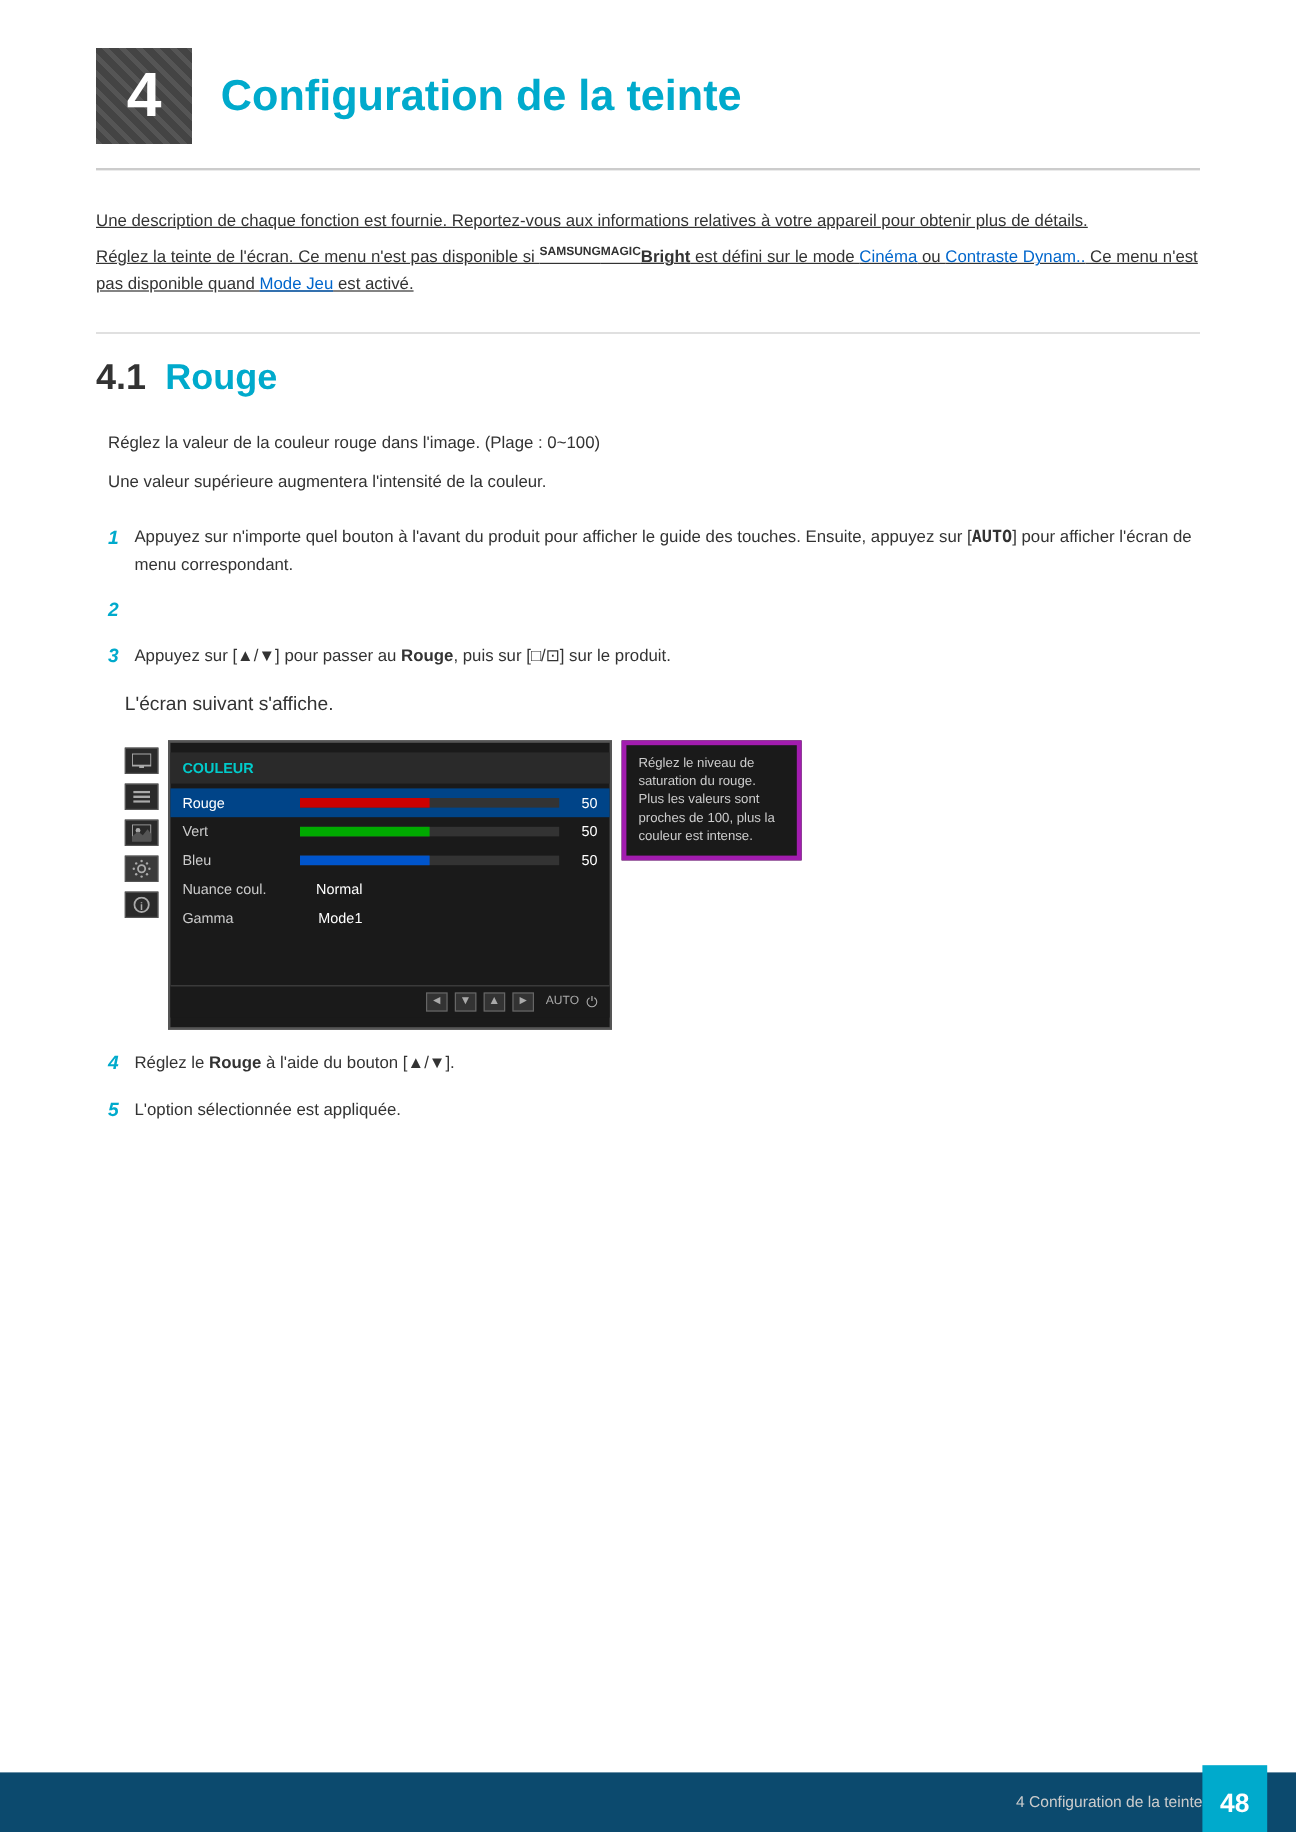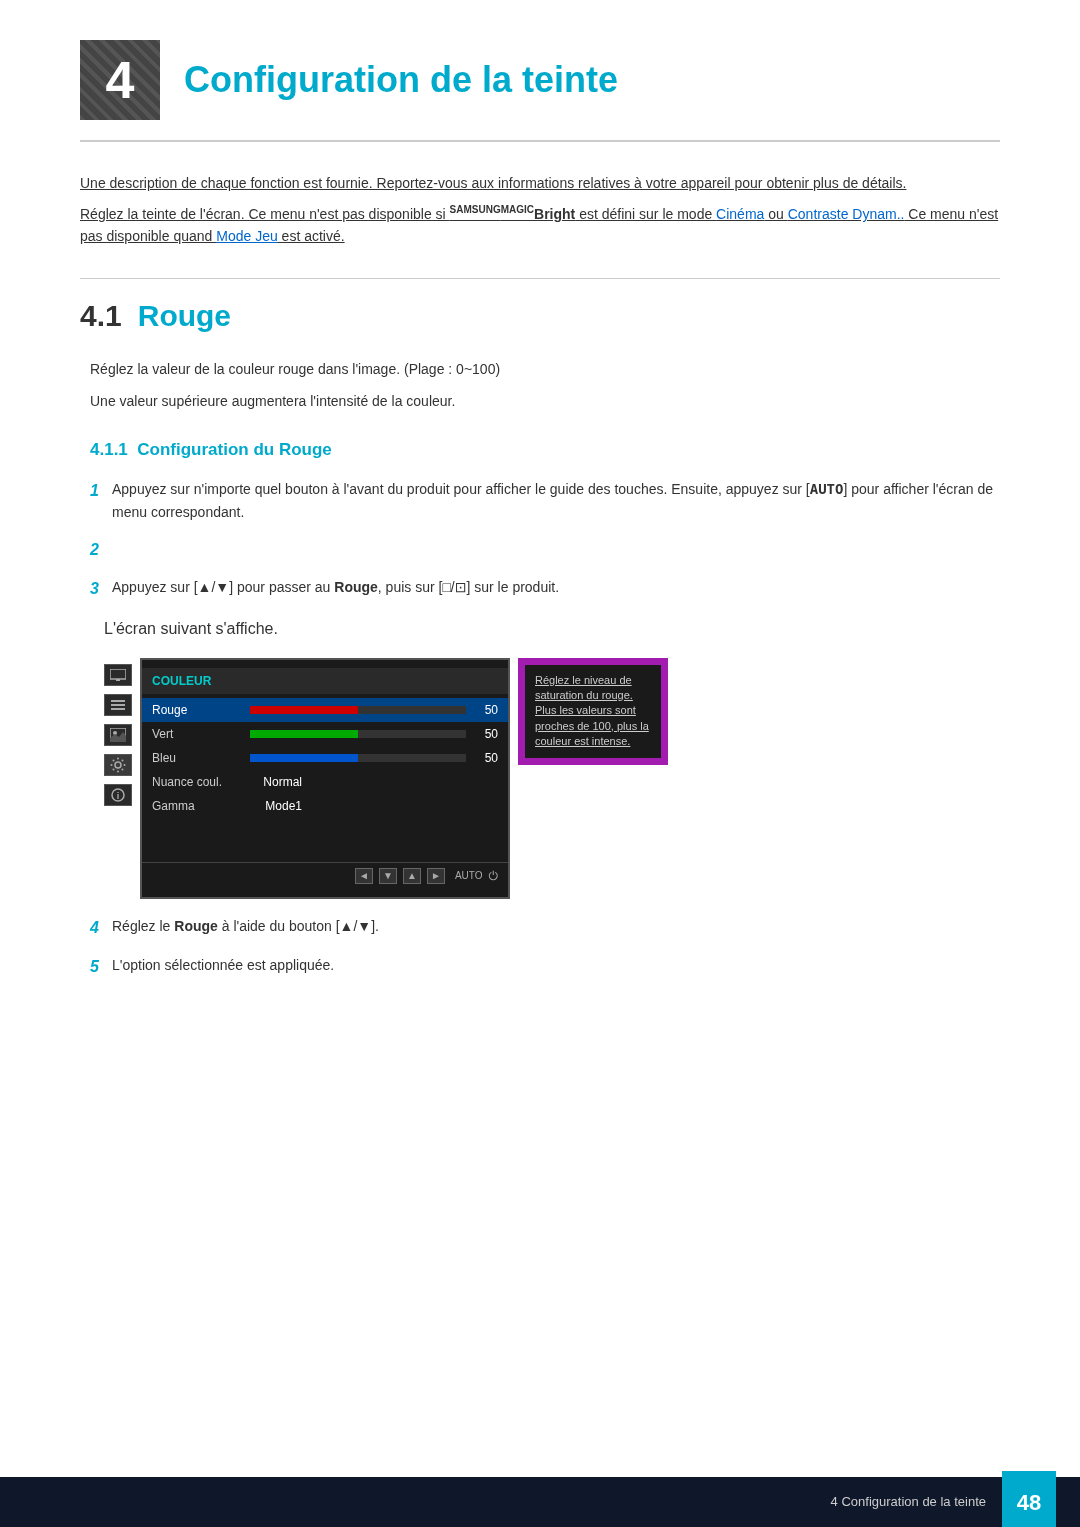--- a/index.html
+++ b/index.html
@@ -315,52 +315,50 @@
     }
 
     .auto-label {
       color: #aaaaaa;
       font-size: 10px;
       margin-left: 4px;
     }
 
     .tooltip-box {
       background: #1a1a1a;
-      border: 7px solid #a21caf;
+      border: 4px solid #a21caf;
       color: #cccccc;
       font-size: 11px;
       line-height: 1.4;
       padding: 8px 10px;
       width: 150px;
       margin-left: 8px;
-      text-decoration: underline;
     }
 
     
     .sub-step-text {
       margin-left: 24px;
       font-size: 16px;
       color: #333333;
       margin-bottom: 14px;
       line-height: 1.6;
     }
 
     
     .page-footer {
       position: absolute;
       bottom: 0;
       left: 0;
       right: 0;
       height: 50px;
-      background: #0f172a;
+      background: #0c4a6e;
       display: flex;
       align-items: center;
       justify-content: flex-end;
       padding: 0 24px;
-      gap: 16px;
     }
 
     .footer-text {
       color: #cccccc;
       font-size: 13px;
     }
 
     .footer-page-number {
       background: #00aacc;
       color: #ffffff;
@@ -403,25 +401,20 @@
   <div class="section-header">
     <span class="section-number">4.1</span>
     <span class="section-title">Rouge</span>
   </div>
 
   <div class="section-body">
     <p>Réglez la valeur de la couleur rouge dans l'image. (Plage : 0~100)</p>
     <p>Une valeur supérieure augmentera l'intensité de la couleur.</p>
   </div>
 
-  <div class="subsection-header">
-    <span class="subsection-title">
-      <span>4.1.1</span>&nbsp;&nbsp;<span>Configuration du Rouge</span>
-    </span>
-  </div>
 
   <ul class="steps-list">
 
     <li class="step-item">
       <span class="step-number">1</span>
       <span class="step-text">
         <span>Appuyez sur n'importe quel bouton à l'avant du produit pour afficher le guide des touches. Ensuite, appuyez sur [</span><span class="kbd bold-text">AUTO</span><span>] pour afficher l'écran de menu correspondant.</span>
       </span>
     </li>
 

